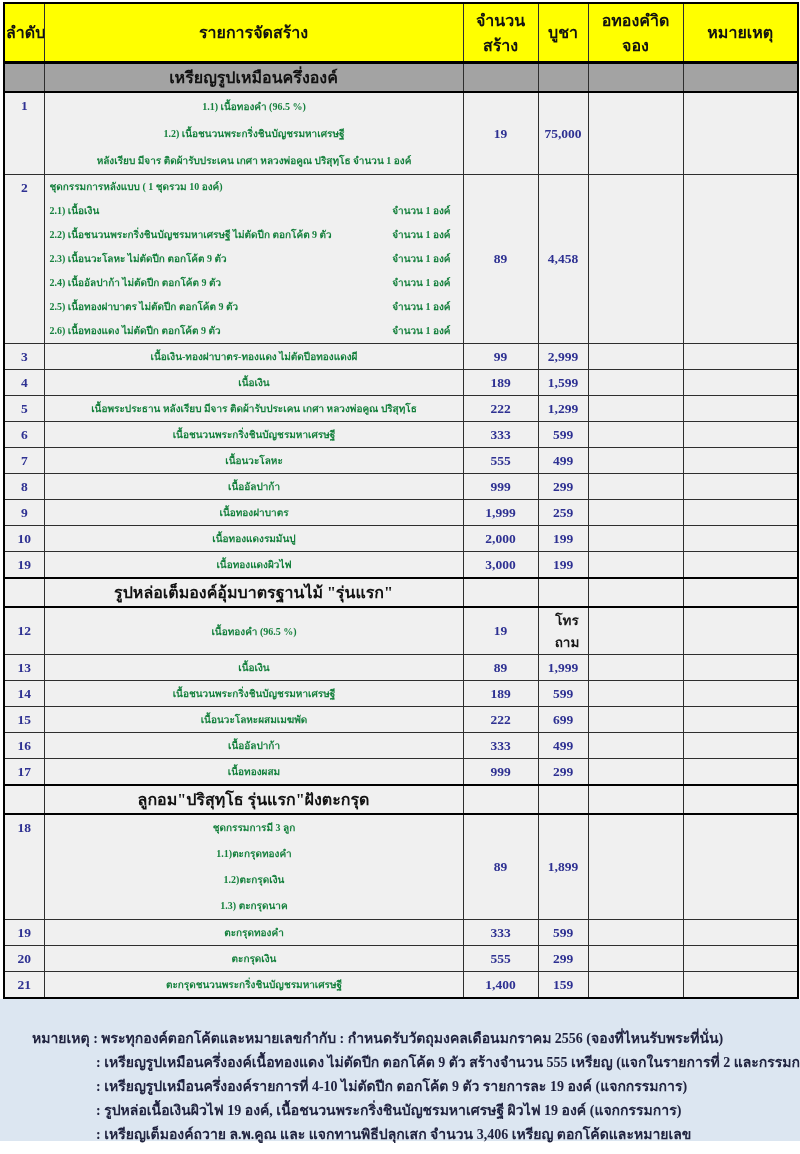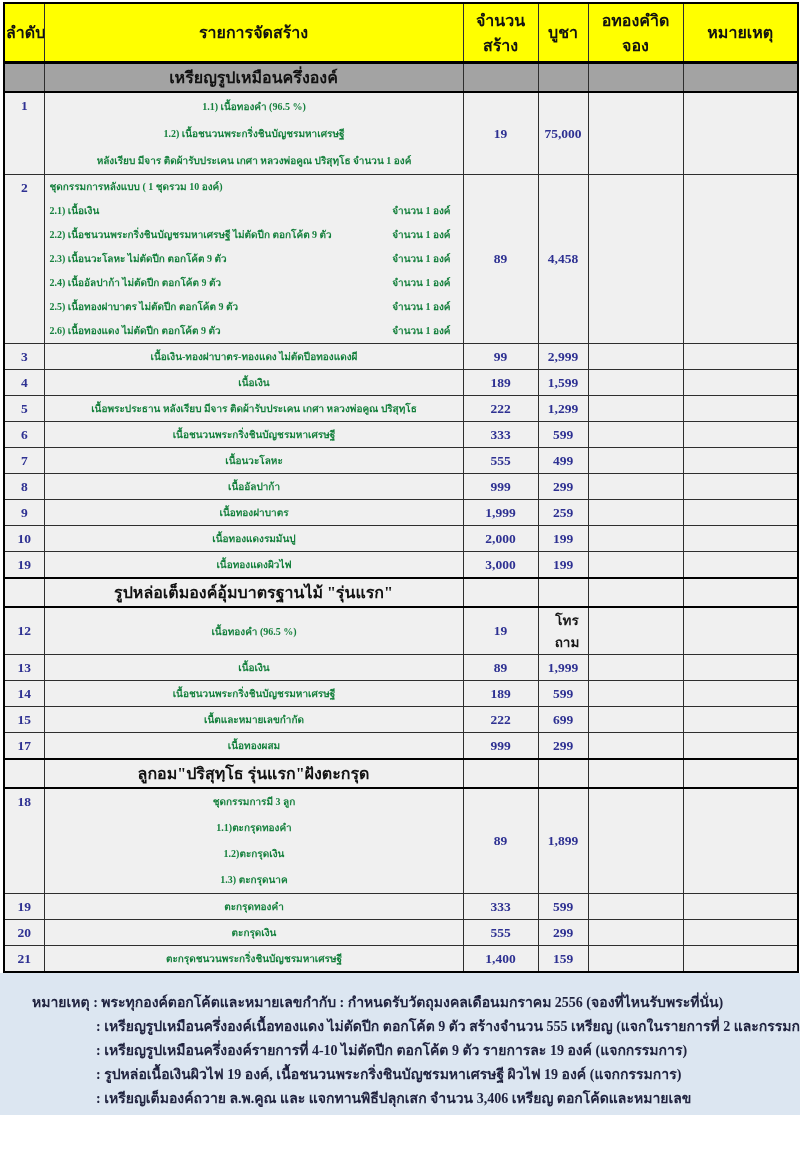--- a/index.html
+++ b/index.html
@@ -32,21 +32,21 @@
   td.num.text-price{color:#161616;padding-left:9px;}
   .ln{line-height:27px;white-space:nowrap;}
   .ln2{line-height:24px;display:flex;justify-content:space-between;align-items:center;}
   .ln2 .amt{padding-right:8px;white-space:nowrap;}
   .ln3{line-height:26px;white-space:nowrap;}
   .notes{
     width:800px;height:142px;background:#dce6f1;margin-top:0;
     color:#20233f;font-weight:bold;font-size:14px;
   }
   .notes p{margin:0;line-height:24px;padding-left:96px;white-space:nowrap;}
-  .notes p.first{padding-left:32px;padding-top:18px;}
+  .notes p.first{padding-left:32px;padding-top:28px;}
 </style>
 </head>
 <body>
 
 <div class="page">
   <table class="tbl">
     <colgroup>
       <col style="width:40px">
         <col style="width:419px">
         <col style="width:75px">
@@ -225,23 +225,31 @@
     <tr>
       <td class="no">14</td>
       <td class="item">เนื้อชนวนพระกริ่งชินบัญชรมหาเศรษฐี</td>
       <td class="num">189</td>
       <td class="num">599</td>
       <td class="empty"></td>
       <td class="empty"></td>
     </tr>
     <tr>
       <td class="no">15</td>
-      <td class="item">เนื้ตและหมายเลขกำกัด</td>
+      <td class="item">เนื้อนวะโลหะผสมเมฆพัด</td>
       <td class="num">222</td>
       <td class="num">699</td>
+      <td class="empty"></td>
+      <td class="empty"></td>
+    </tr>
+    <tr>
+      <td class="no">16</td>
+      <td class="item">เนื้ออัลปาก้า</td>
+      <td class="num">333</td>
+      <td class="num">499</td>
       <td class="empty"></td>
       <td class="empty"></td>
     </tr>
     <tr>
       <td class="no">17</td>
       <td class="item">เนื้อทองผสม</td>
       <td class="num">999</td>
       <td class="num">299</td>
       <td class="empty"></td>
       <td class="empty"></td>

